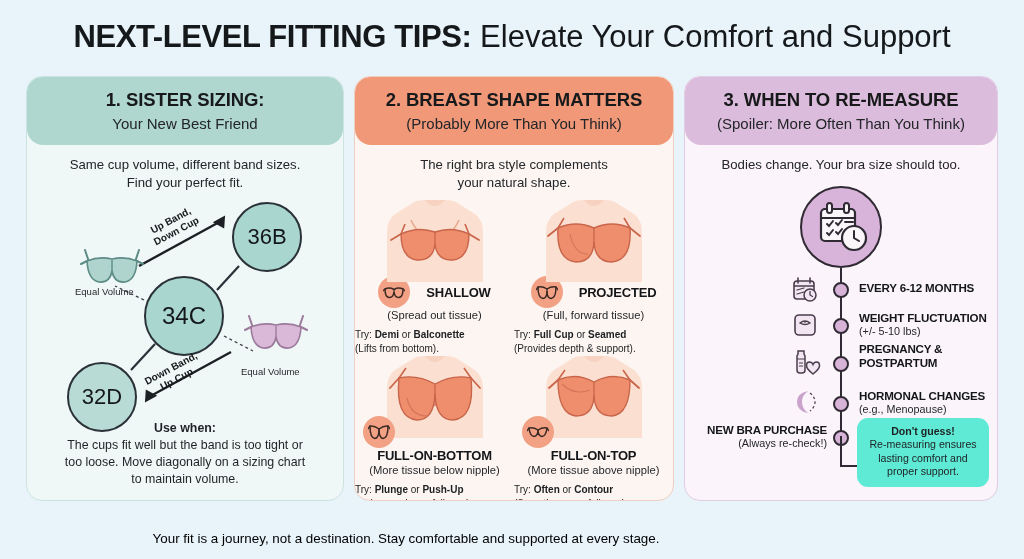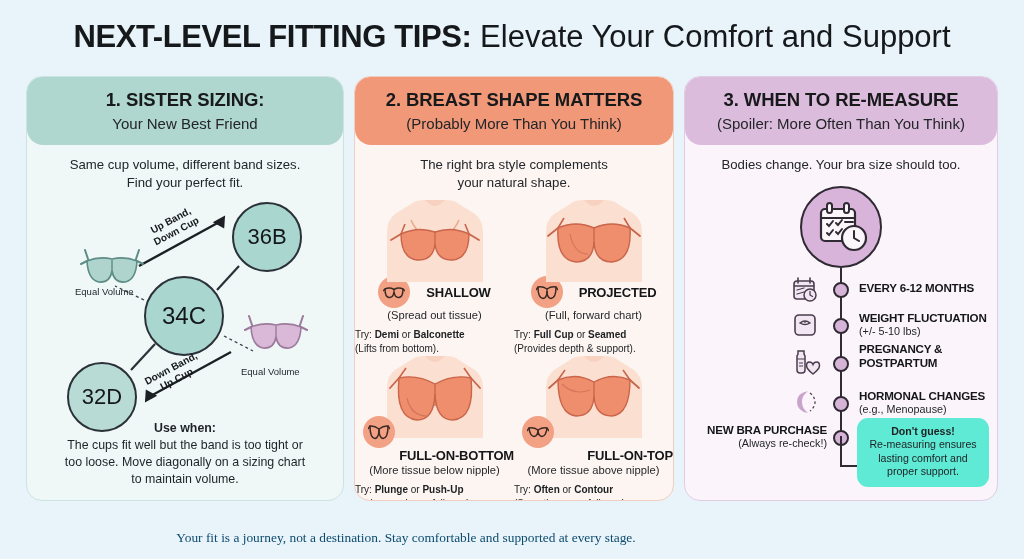--- a/index.html
+++ b/index.html
@@ -79,21 +79,21 @@
     width: 32px; height: 32px; border-radius: 50%;
     background: #F2A185; display: flex; align-items: center; justify-content: center;
     flex: none;
   }
   .shapename { font-size: 13px; font-weight: bold; color: #141619; letter-spacing: -0.2px; }
   .shapesub { text-align: center; font-size: 11.2px; color: #26282C; margin-top: 1px; }
   .shapetry { text-align: left; font-size: 10px; color: #1C1F22; margin-top: 7px; line-height: 14px; }
   .shapetry b { font-weight: bold; }
 
   
-  .namecenter { text-align: right; }
+  .namecenter { text-align: center; }
 
   
   .tlwrap { position: relative; width: 314px; height: 330px; margin-top: 4px; }
   .bigcircle {
     position: absolute; left: 115px; top: 8px; width: 82px; height: 82px;
     border-radius: 50%; background: #D9B4DA; border: 2.2px solid #2F2A33;
     display: flex; align-items: center; justify-content: center;
   }
   .tlline { position: absolute; left: 155px; top: 90px; width: 2.4px; height: 185px; background: #2F2A33; }
   .tlnode {
@@ -110,21 +110,21 @@
   .callout {
     position: absolute; left: 172px; top: 240px; width: 132px;
     background: #5eead4; border-radius: 11px; padding: 7px 6px 8px;
     text-align: center; font-size: 10.6px; line-height: 13.4px; color: #1E2024;
   }
   .callout b { font-weight: bold; }
 
   
   .footer {
     position: absolute; left: 0; bottom: 13px; width: 812px; text-align: center;
-    font-size: 13.4px; color: #0c4a6e; font-weight: 500; font-family: Liberation Serif, serif;
+    font-size: 13.4px; color: #000000; font-weight: 500;
   }
 </style>
 </head>
 <body>
 
 <div class="page">
 
   <div class="title">
     <b>NEXT-LEVEL FITTING TIPS:</b><span> Elevate Your Comfort and Support</span>
   </div>
@@ -249,21 +249,21 @@
         <div class="badgerow">
           <div class="badge">
             <svg width="22" height="15" viewBox="0 0 22 15">
               <path d="M2 2 Q2 13 7 13.5 Q11 13 11 6 Q11 13 15 13.5 Q20 13 20 2 Q15.5 1 11 4 Q6.5 1 2 2 Z" fill="none" stroke="#3B2A24" stroke-width="1.5"></path>
               <path d="M11 4 L11 8" stroke="#3B2A24" stroke-width="1.2"></path>
               <path d="M2 2 L0 5 M20 2 L22 5" stroke="#3B2A24" stroke-width="1.4"></path>
             </svg>
           </div>
           <div class="shapename">PROJECTED</div>
         </div>
-        <div class="shapesub">(Full, forward chart)</div>
+        <div class="shapesub">(Full, forward tissue)</div>
         <div class="shapetry">
           <div><span>Try: </span><b>Full Cup</b><span> or </span><b>Seamed</b></div>
           <div>(Provides depth &amp; support).</div>
         </div>
       </div>
 
       <div class="shapecell">
         <div class="torso">
           <svg width="108" height="84" viewBox="0 0 108 84">
             <path d="M30 6 Q34 2 44 2 L64 2 Q74 2 78 6 L94 16 Q102 22 102 34 L102 84 L6 84 L6 34 Q6 22 14 16 Z" fill="#FBE0D2"></path>

